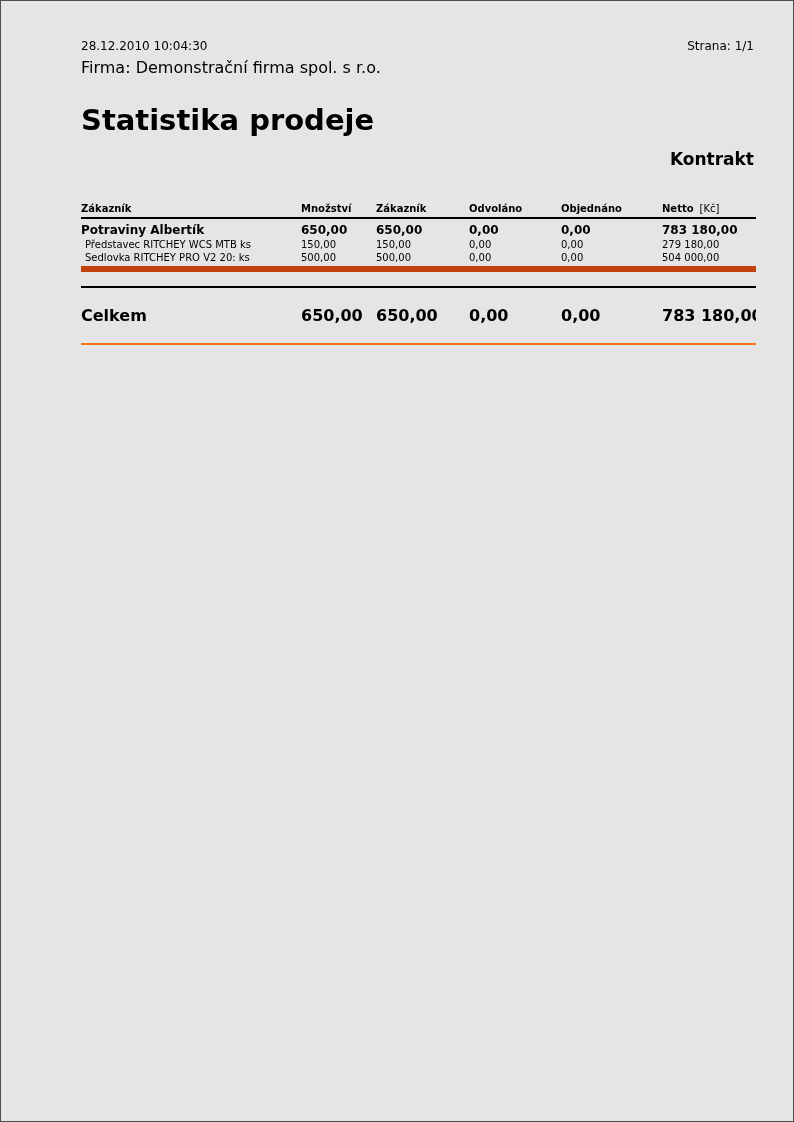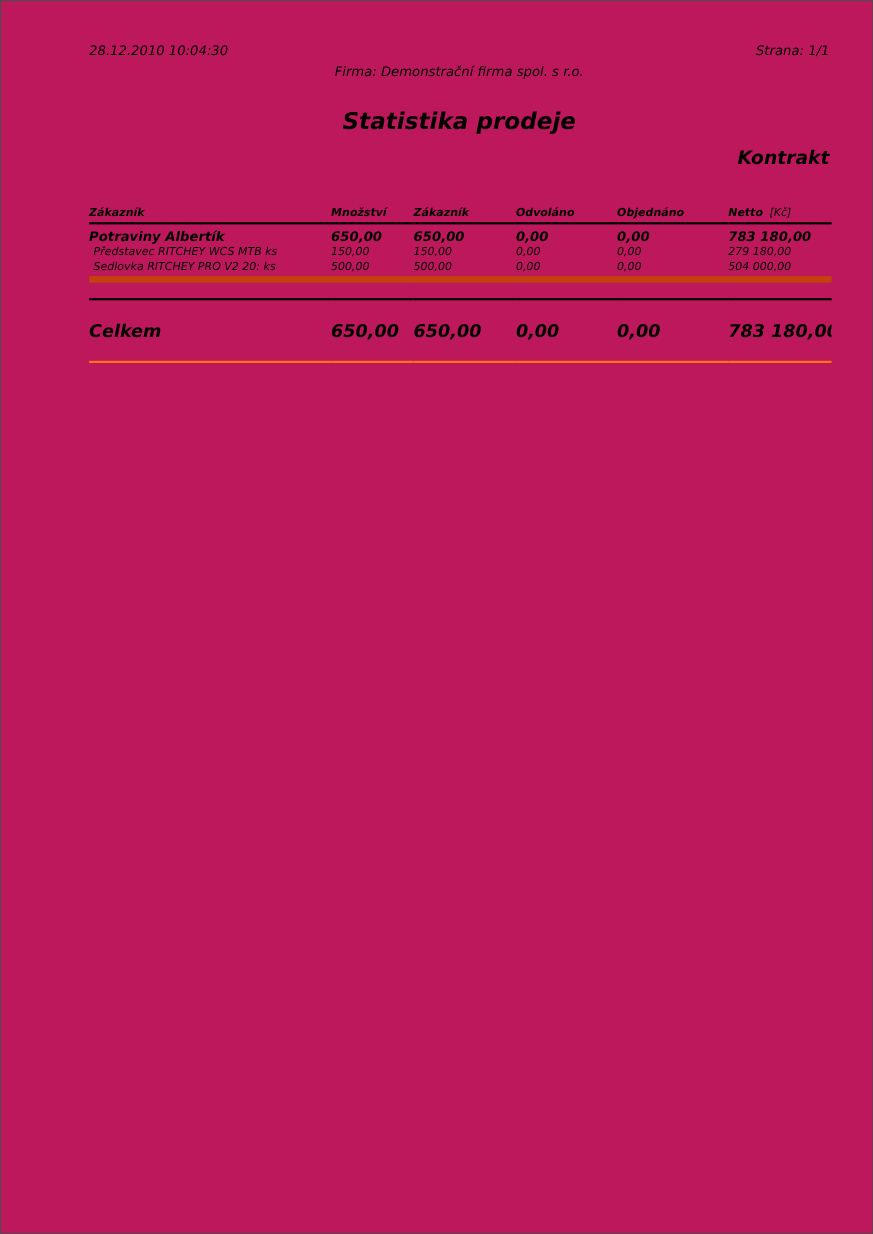--- a/index.html
+++ b/index.html
@@ -4,44 +4,42 @@
 <style>
   * { box-sizing: border-box; }
   html, body { margin: 0; padding: 0; background: #ffffff; }
   body {
     font-family: "DejaVu Sans", "Liberation Sans", sans-serif;
     color: #000;
   }
   .page {
     width: 794px;
     height: 1122px;
-    background: #be185d;
+    background: #e5e5e5;
     border: 1px solid #4d4d4d;
     padding-top: 38px;
     overflow: hidden;
-    font-style: italic;
   }
   .content {
     margin-left: 80px;
     margin-right: 39px; 
   }
   .meta-row {
     display: flex;
     justify-content: space-between;
     align-items: baseline;
     font-size: 12px;
   }
   .company-line {
-    font-size: 12px;
+    font-size: 16px;
     margin-top: 5px;
-    text-align: center;
   }
   .report-title {
-    text-align: center;
-    font-size: 21px;
+    text-align: left;
+    font-size: 29px;
     font-weight: bold;
     margin: 26px 0 0 0;
   }
   .report-subtitle {
     text-align: right;
     font-size: 17px;
     font-weight: bold;
     margin: 12px 0 0 0;
   }
   table.report {

